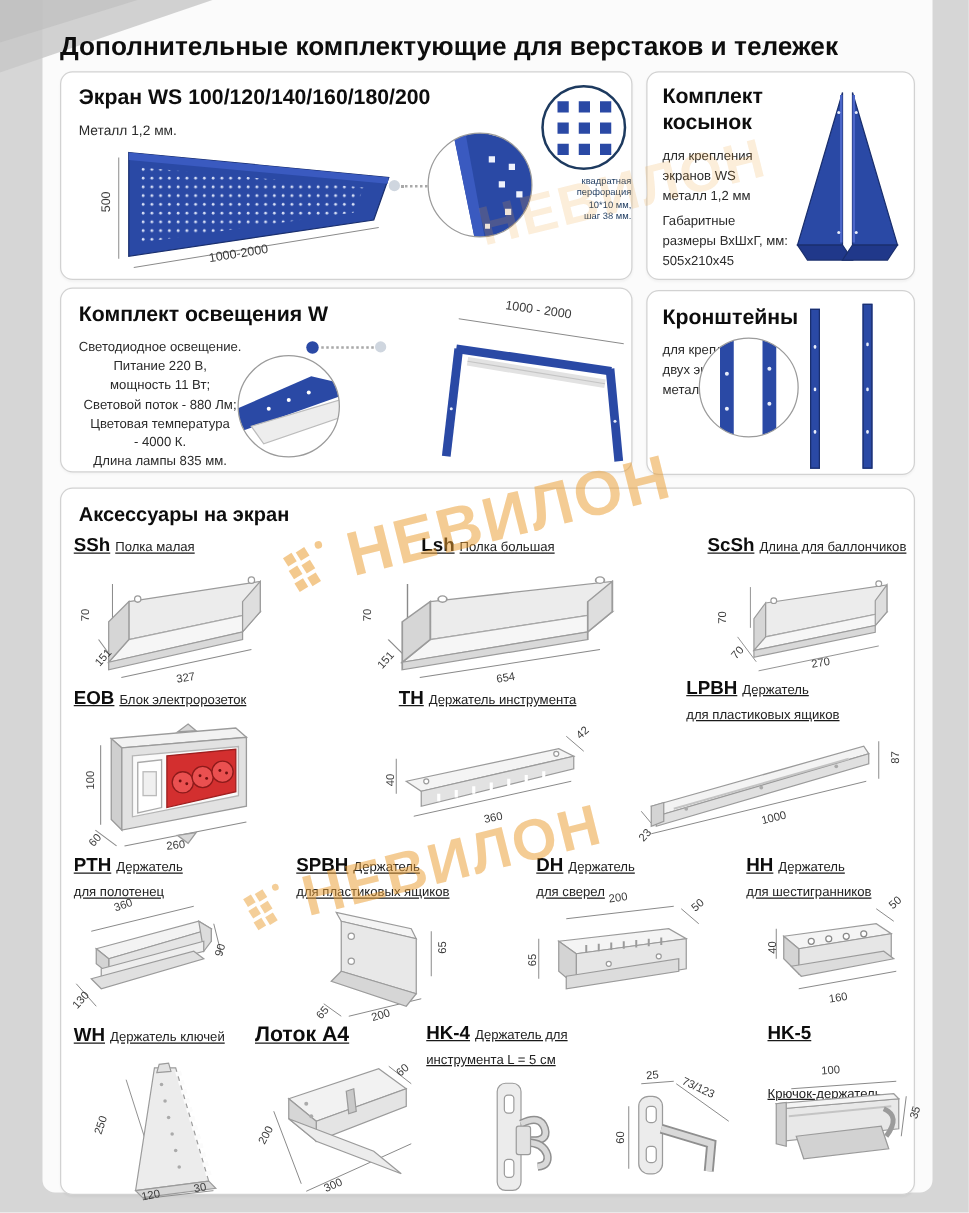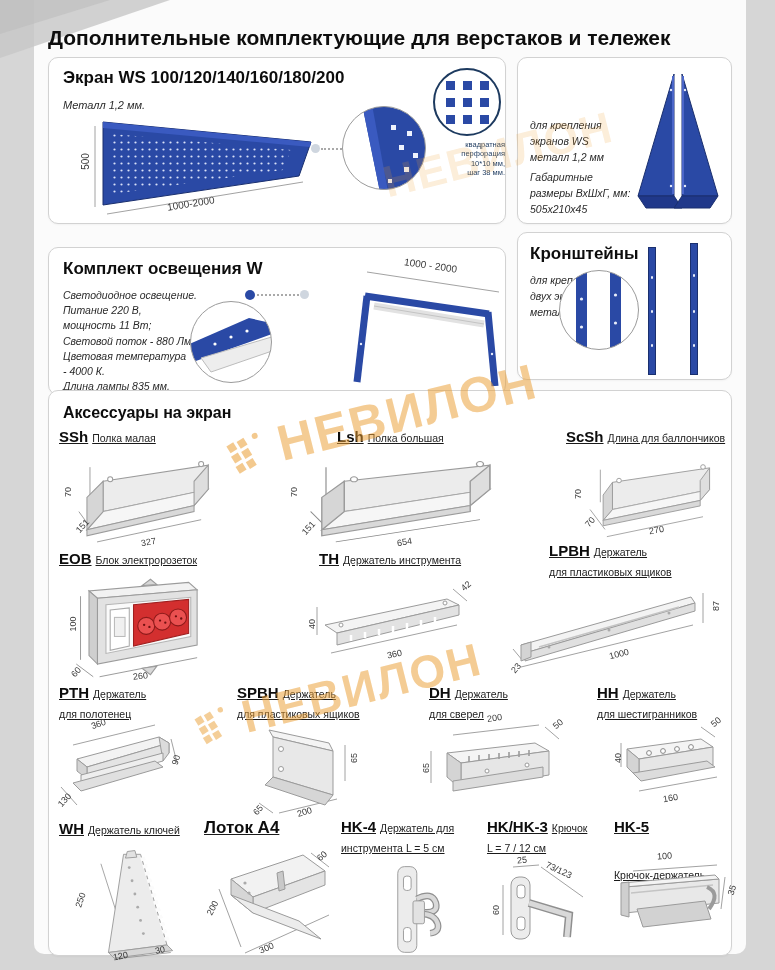--- a/index.html
+++ b/index.html
@@ -9,21 +9,21 @@
     font-family:"Liberation Sans", sans-serif;
     color:#1a1a1a;
   }
   .sheet{position:absolute;left:34px;top:0;width:712px;height:954px;background:#fbfbfb;border-radius:0 0 10px 10px;}
   .corner-deco{position:absolute;left:0;top:0;width:0;height:0;border-top:58px solid #c7c7c7;border-right:170px solid transparent;opacity:.8;}
   .corner-deco2{position:absolute;left:0;top:0;width:0;height:0;border-top:34px solid #bdbdbd;border-right:110px solid transparent;opacity:.6;}
   .page-title{position:absolute;left:48px;top:12px;width:700px;font-size:21px;font-weight:bold;color:#0d0d0d;}
 
   .card{position:absolute;background:#ffffff;border:1px solid #d2d2d2;border-radius:10px;box-shadow:0 1px 2px rgba(0,0,0,.04);}
   .card-title{position:absolute;font-size:17px;font-weight:bold;color:#0d0d0d;white-space:pre-line;line-height:1.25;}
-  .small-text{position:absolute;font-size:11px;color:#2b2b2b;line-height:1.5;white-space:pre-line;font-style:italic;}
+  .small-text{position:absolute;font-size:11px;color:#2b2b2b;line-height:1.5;white-space:pre-line;}
   .tiny-navy{position:absolute;font-size:7.5px;color:#1d3a5f;line-height:1.25;text-align:center;white-space:pre-line;}
 
   .dim{position:absolute;font-size:9px;color:#3a3a3a;white-space:nowrap;transform-origin:center;}
   .dim-md{font-size:10px;}
 
   .item-label{position:absolute;line-height:1.25;text-decoration:underline;}
   .code{font-weight:bold;font-size:15px;color:#0d0d0d;}
   .iname{font-size:10.5px;color:#222;margin-left:4px;white-space:pre-line;}
 
   .diagram{position:absolute;}
@@ -106,41 +106,43 @@
       <span class="legend-sq"></span>
       <span class="legend-sq"></span>
   </div>
   <div class="tiny-navy" style="left:378px;top:82px;width:78px;text-align:right;">квадратная
 перфорация
 10*10 мм,
 шаг 38 мм.</div>
 </div>
 
 <div class="card" style="left:517px;top:57px;width:213px;height:165px;">
+  <div class="card-title" style="left:12px;top:8px;">Комплект
+косынок</div>
   <div class="small-text" style="left:12px;top:60px;font-size:10.5px;">для крепления
 экранов WS
 металл 1,2 мм</div>
   <div class="small-text" style="left:12px;top:112px;font-size:10.5px;">Габаритные
 размеры ВхШхГ, мм:
 505x210x45</div>
   <svg class="diagram" style="left:112px;top:10px;" width="96" height="148" viewBox="0 0 96 148">
     <polygon points="44,6 44,128 8,128" fill="#2a49a5" stroke="#1a2f6e"></polygon>
     <polygon points="8,128 44,128 52,140 16,140" fill="#20388a" stroke="#1a2f6e"></polygon>
     <line x1="43" y1="8" x2="43" y2="126" stroke="#4b66c9" stroke-width="2"></line>
     <polygon points="52,6 52,128 88,128" fill="#2a49a5" stroke="#1a2f6e"></polygon>
     <polygon points="88,128 52,128 44,140 80,140" fill="#20388a" stroke="#1a2f6e"></polygon>
     <line x1="53" y1="8" x2="53" y2="126" stroke="#4b66c9" stroke-width="2"></line>
     <circle cx="41" cy="22" r="1.2" fill="#e8edfa"></circle>
       <circle cx="41" cy="118" r="1.2" fill="#e8edfa"></circle>
     <circle cx="55" cy="22" r="1.2" fill="#e8edfa"></circle>
       <circle cx="55" cy="118" r="1.2" fill="#e8edfa"></circle>
   </svg>
 </div>
 
-<div class="card" style="left:48px;top:247px;width:456px;height:146px;">
+<div class="card" style="left:48px;top:230px;width:456px;height:146px;text-align:center;">
   <div class="card-title" style="left:14px;top:10px;">Комплект освещения W</div>
   <div class="small-text" style="left:14px;top:40px;font-size:10.5px;line-height:1.45;">Светодиодное освещение.
 Питание 220 В,
 мощность 11 Вт;
 Световой поток - 880 Лм;
 Цветовая температура
 - 4000 К.
 Длина лампы 835 мм.</div>
 
   <span class="dot dot-blue" style="left:196px;top:42px;"></span>
@@ -474,24 +476,20 @@
     <rect x="26" y="8" width="20" height="90" rx="7" fill="#ececec" stroke="#9b9b9b"></rect>
     <rect x="32" y="18" width="8" height="15" rx="3" fill="#ffffff" stroke="#9b9b9b"></rect>
     <rect x="32" y="72" width="8" height="15" rx="3" fill="#ffffff" stroke="#9b9b9b"></rect>
     <path d="M46,42 q16,-8 20,4 q3,11 -12,10" fill="none" stroke="#8f8f8f" stroke-width="7"></path>
     <path d="M46,42 q16,-8 20,4 q3,11 -12,10" fill="none" stroke="#d9d9d9" stroke-width="4.5"></path>
     <path d="M46,58 q18,-2 22,10 q2,9 -8,10" fill="none" stroke="#8f8f8f" stroke-width="7"></path>
     <path d="M46,58 q18,-2 22,10 q2,9 -8,10" fill="none" stroke="#d9d9d9" stroke-width="4.5"></path>
     <rect x="42" y="44" width="12" height="24" rx="2" fill="#e2e2e2" stroke="#9b9b9b"></rect>
   </svg>
 
-  <div class="item-label" style="left:438px;top:426px;width:130px;">
-    <span class="code">HK/HK-3</span><span class="iname">Крючок
-L = 7 / 12 см</span>
-  </div>
   <svg class="diagram" style="left:432px;top:462px;" width="112" height="102" viewBox="0 0 112 102">
     <line x1="32" y1="14" x2="58" y2="12" stroke="#8a8a8a" stroke-width="0.8"></line>
     <line x1="60" y1="14" x2="102" y2="44" stroke="#8a8a8a" stroke-width="0.8"></line>
     <line x1="22" y1="32" x2="22" y2="82" stroke="#8a8a8a" stroke-width="0.8"></line>
     <rect x="30" y="24" width="19" height="62" rx="8" fill="#ececec" stroke="#9b9b9b"></rect>
     <rect x="36" y="32" width="8" height="13" rx="3" fill="#ffffff" stroke="#9b9b9b"></rect>
     <rect x="36" y="64" width="8" height="13" rx="3" fill="#ffffff" stroke="#9b9b9b"></rect>
     <path d="M48,50 L88,62 L86,84" fill="none" stroke="#8f8f8f" stroke-width="8"></path>
     <path d="M48,50 L88,62 L86,84" fill="none" stroke="#d9d9d9" stroke-width="5"></path>
   </svg>

